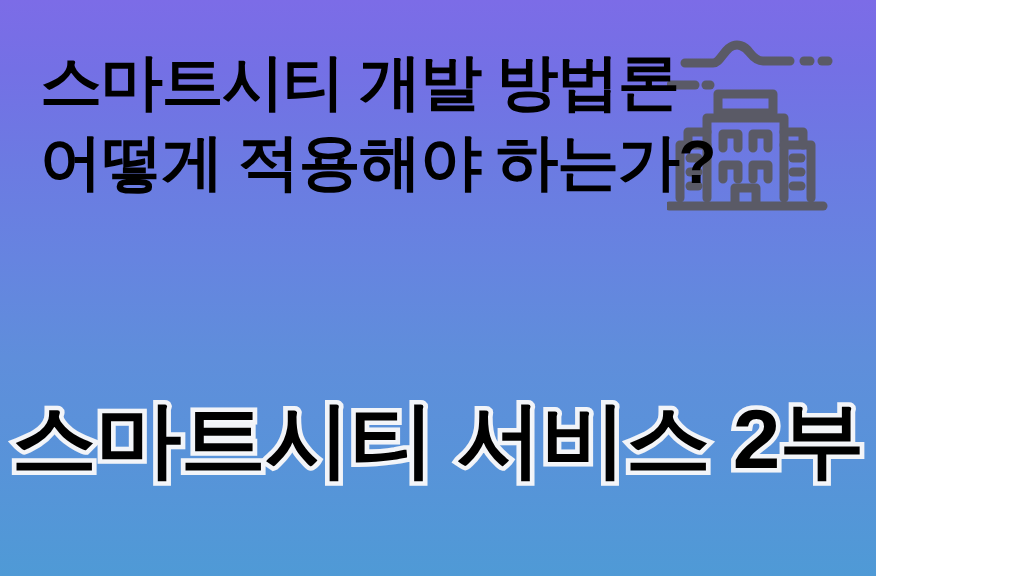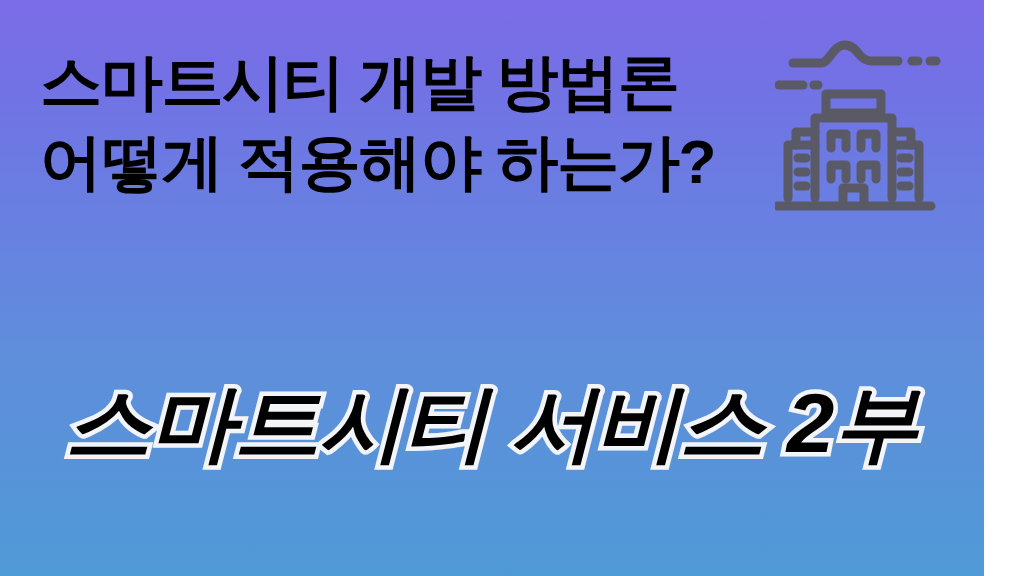--- a/index.html
+++ b/index.html
@@ -10,21 +10,21 @@
   body {
     width: 1024px;
     height: 576px;
     overflow: hidden;
     font-family: "Liberation Sans", "DejaVu Sans", sans-serif;
   }
 
   
   #slide {
     position: relative;
-    width: 984px;
+    width: 876px;
     height: 576px;
     background: linear-gradient(180deg,
                 #7b6be6 0%,
                 #7a6ce6 14%,
                 #6e7ce3 33%,
                 #6684e0 50%,
                 #5e8dda 68%,
                 #559 0%) ,
                 linear-gradient(180deg, #7b6be6 0%, #6684e0 50%, #4f9ad6 100%);
     background-blend-mode: normal;
@@ -87,23 +87,22 @@
 
   
   #bottom-title-wrap {
     position: absolute;
     left: 0;
     right: 0;
     top: 372px;
     height: 120px;
     z-index: 4;
     display: flex;
-    align-items: flex-start;
+    align-items: flex-end;
     justify-content: center;
-    font-style: italic;
   }
   #bottom-title {
     position: relative;
     display: inline-block;
     font-size: 83px;
     line-height: 104px;
     font-weight: 900;
     letter-spacing: -1px;
     white-space: nowrap;
     color: #000000;

